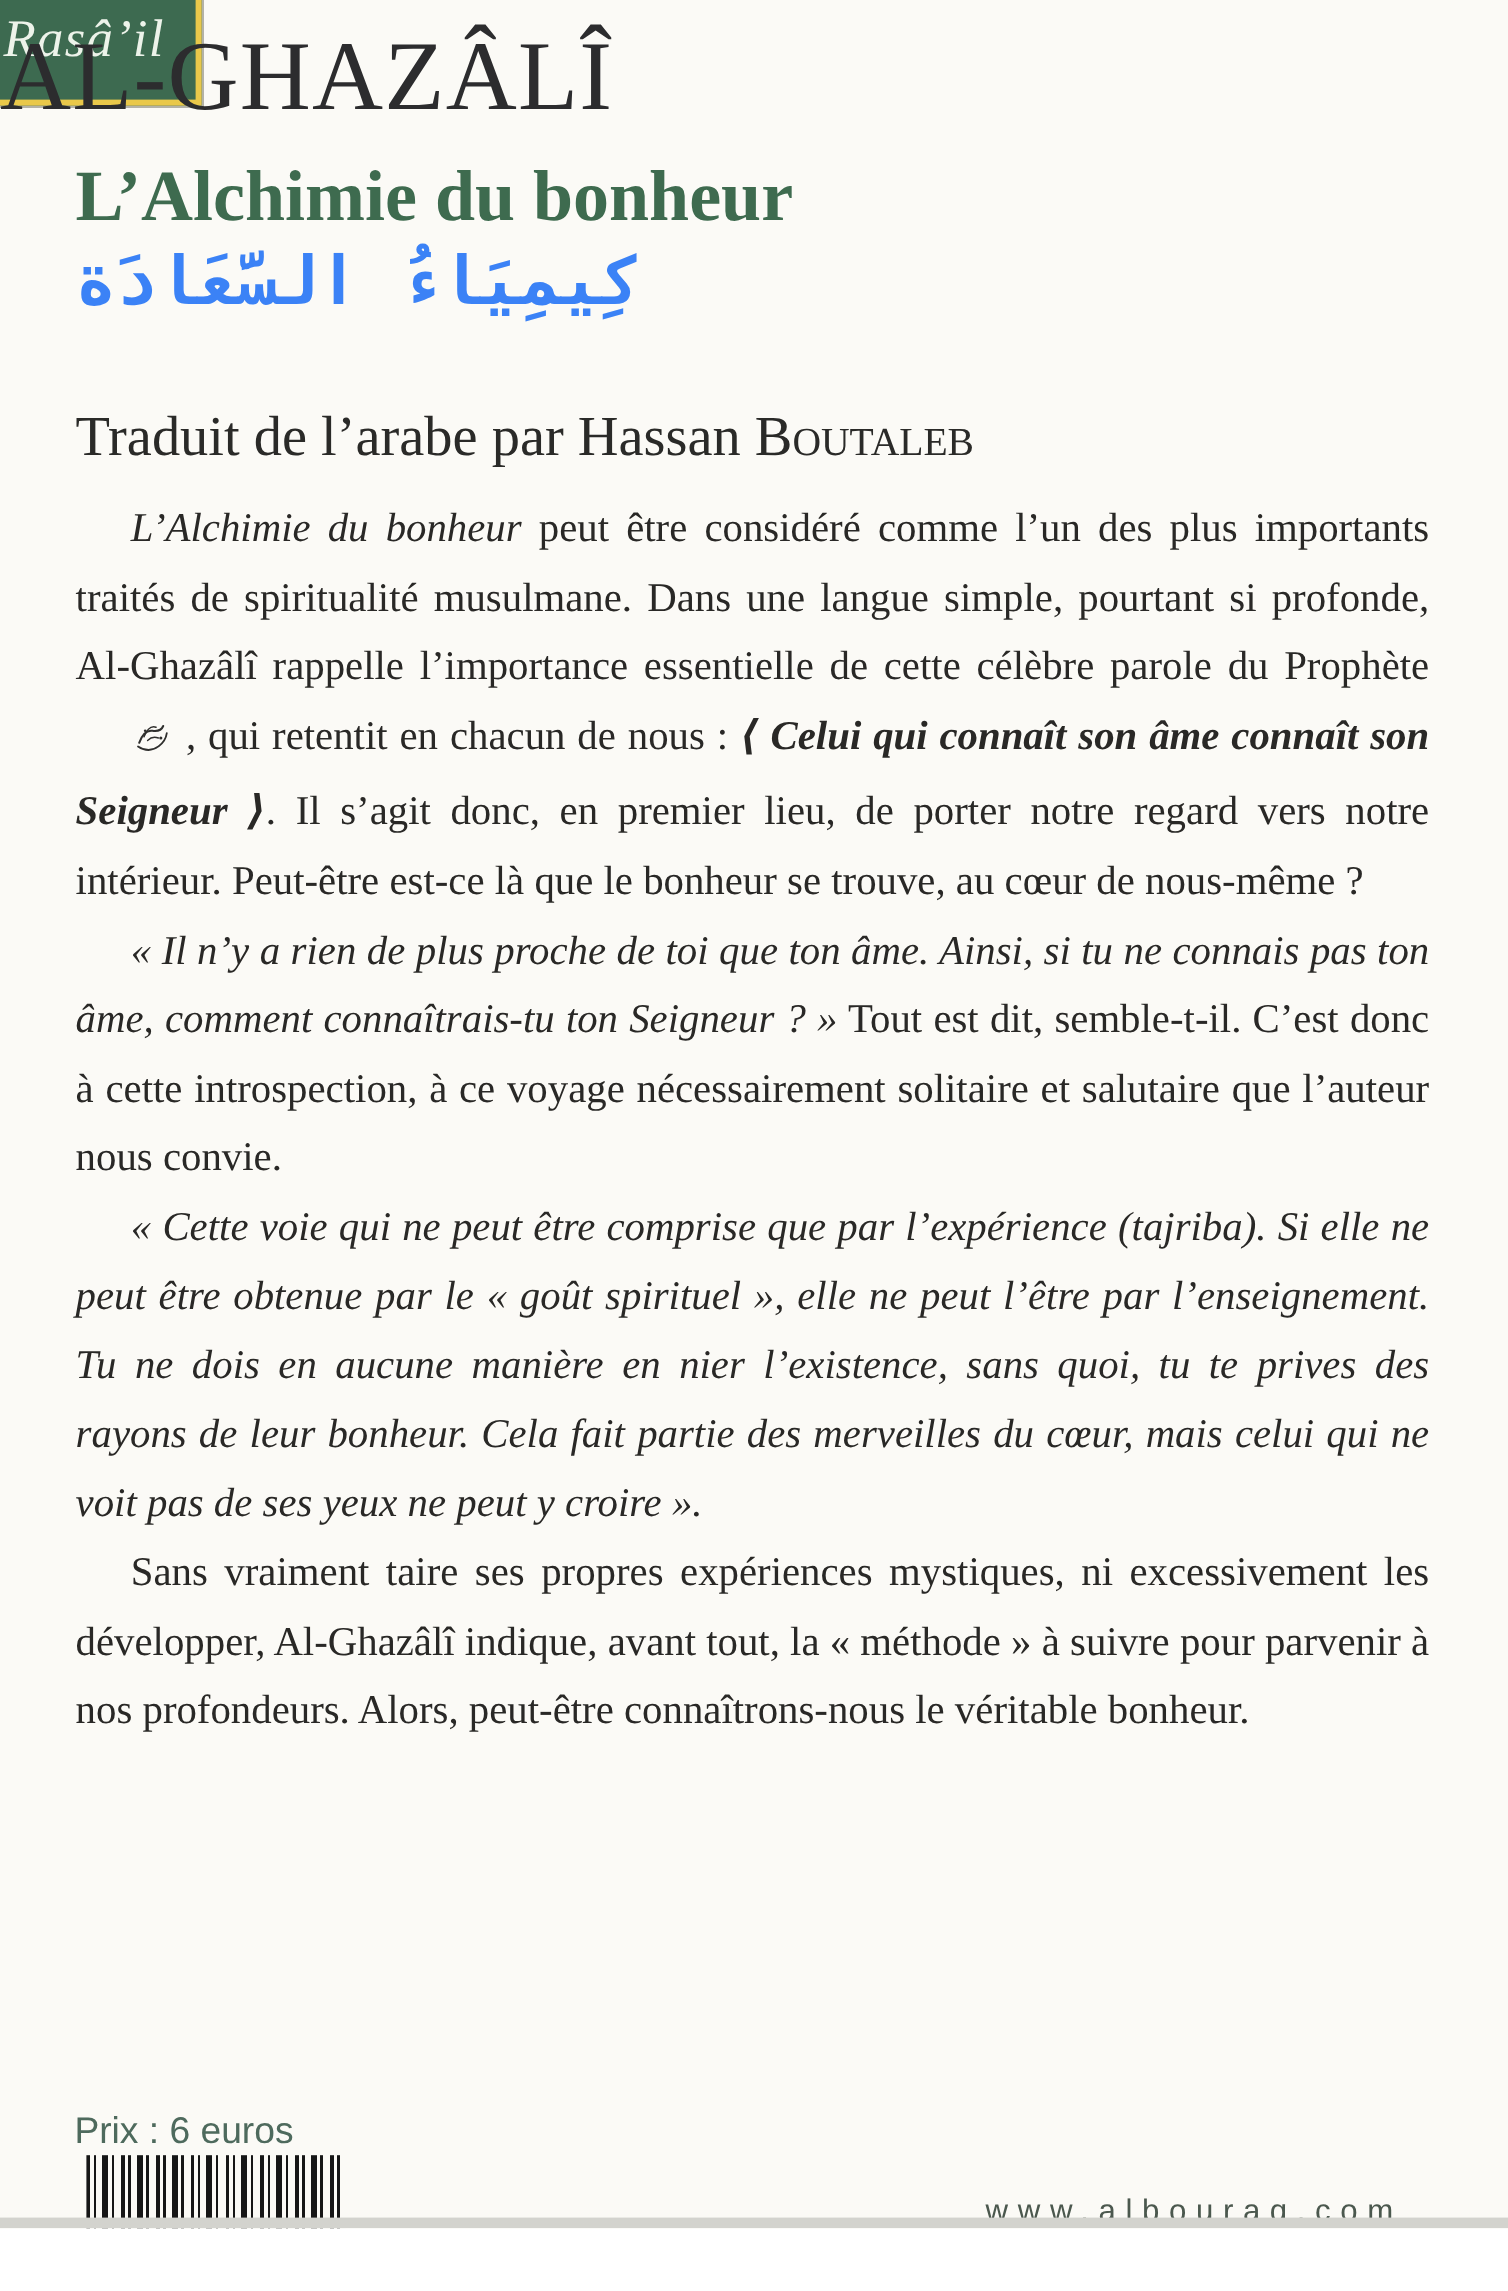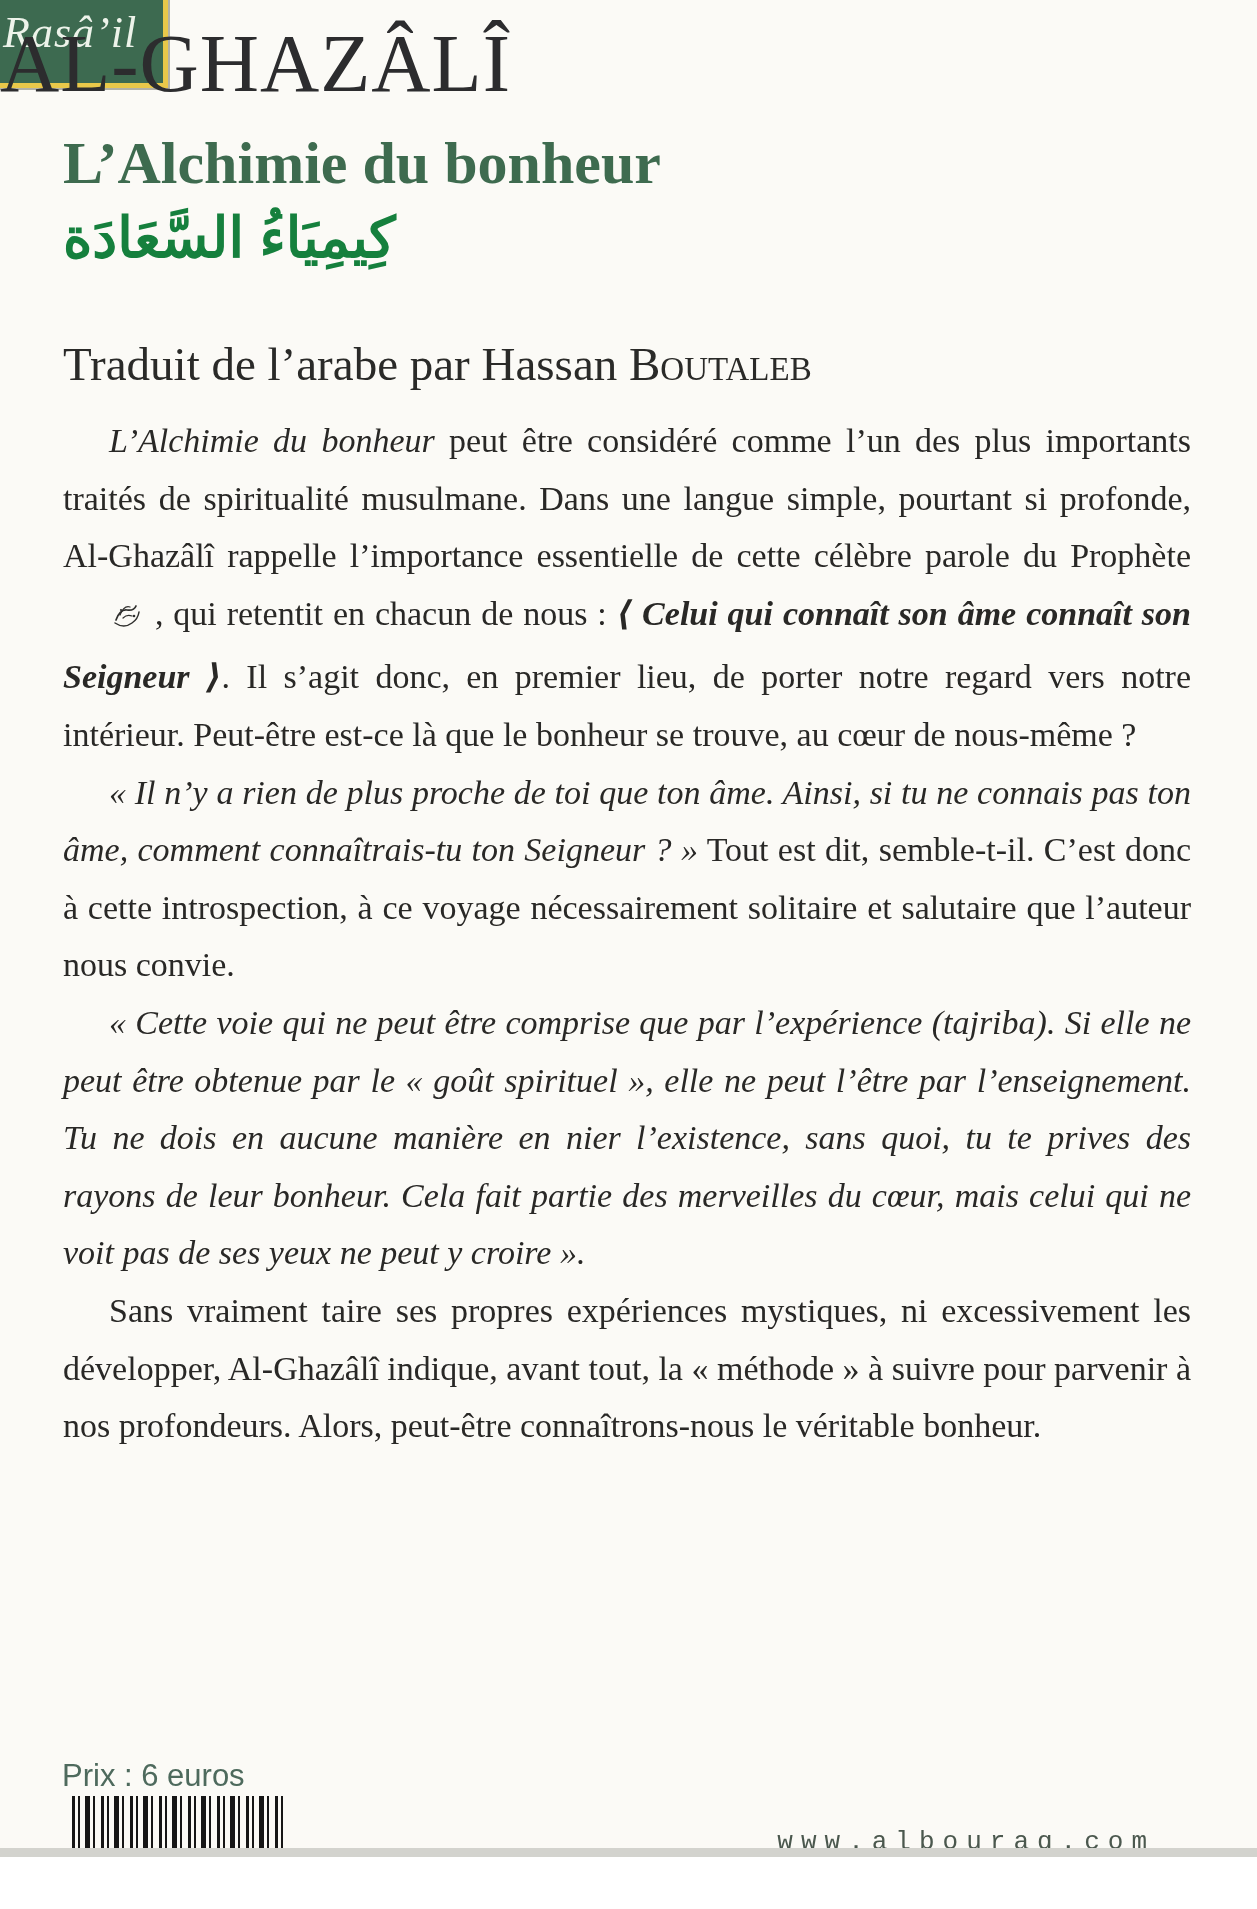--- a/index.html
+++ b/index.html
@@ -41,24 +41,24 @@
   .title-fr{
     position:absolute;left:63px;top:128px;
     font-size:60px;line-height:70px;
     font-weight:700;
     color:#3e6b4f;
     white-space:nowrap;
   }
   .title-ar{
     position:absolute;left:63px;top:186px;
     direction:rtl;
-    font-family:Liberation Sans, sans-serif;
+    font-family:Liberation Mono, monospace;
     font-size:56px;line-height:104px;
     font-weight:700;
-    color:#15803d;
+    color:#3b82f6;
     white-space:nowrap;
   }
   .translator{
     position:absolute;left:63px;top:336px;
     font-size:47px;line-height:56px;
     color:#2a2a28;
     white-space:nowrap;
   }
   .translator .smallcaps{font-variant:small-caps;}
 
@@ -96,23 +96,23 @@
     display:flex;align-items:flex-end;
     font-family:"DejaVu Sans",sans-serif;
     font-size:27px;line-height:30px;
     color:#141414;
   }
   .barcode .digits .grp{background:#fbfaf6;padding:0 4px;}
   .barcode .digits .lead{background:transparent;padding-right:6px;}
   .barcode .digits .gap{width:9px;}
 
   .footer-right{
-    position:absolute;right:102px;top:1824px;
+    position:absolute;right:88px;top:1824px;
     text-align:right;
-    font-family:Liberation Mono, monospace;
+    font-family:Liberation Sans, sans-serif;
   }
   .website{
     font-size:26px;line-height:36px;
     letter-spacing:8px;
     color:#4b584e;
     white-space:nowrap;
   }
   .studio{
     font-size:30px;line-height:38px;
     letter-spacing:0.5px;

